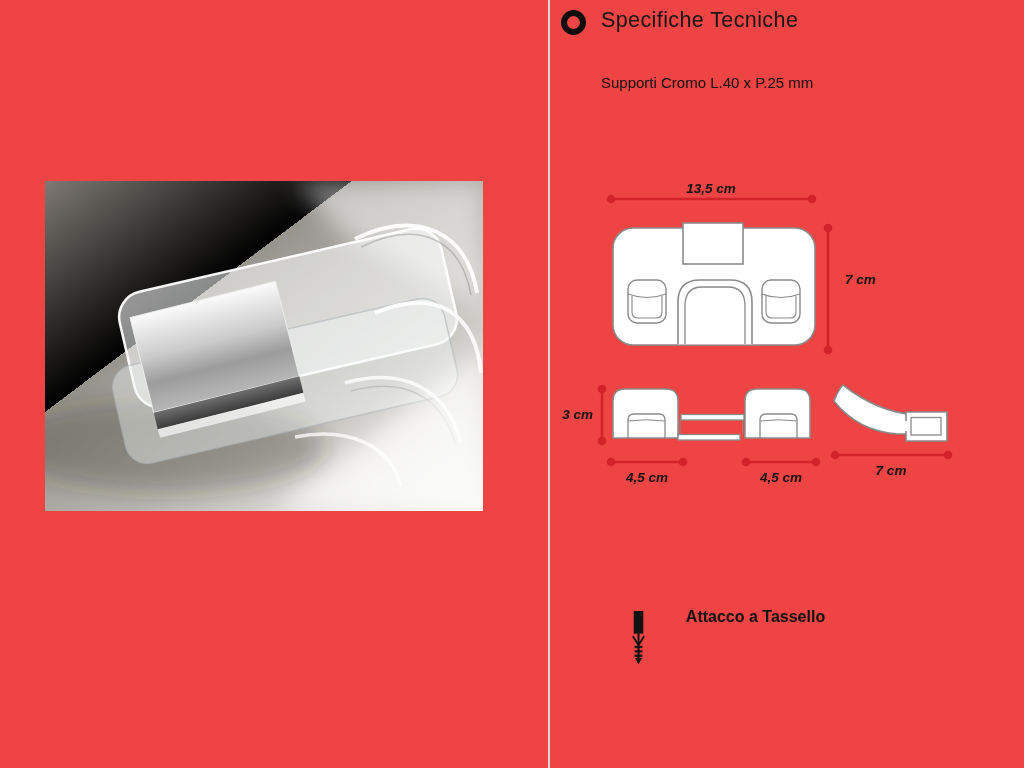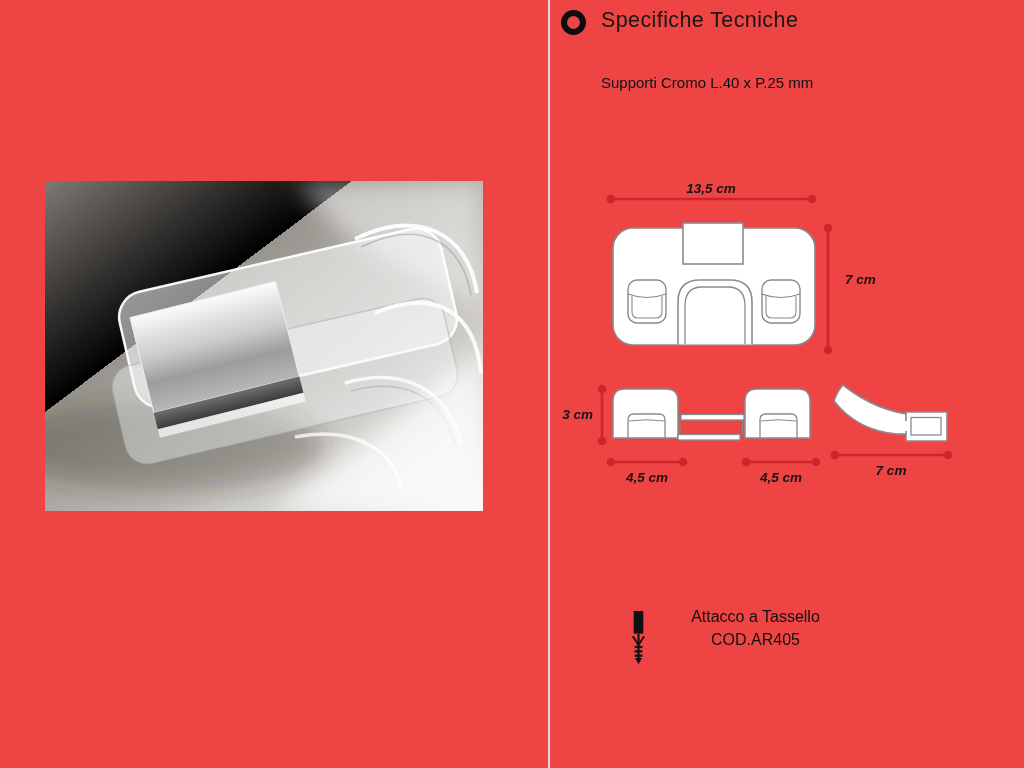--- a/index.html
+++ b/index.html
@@ -15,21 +15,21 @@
          letter-spacing:.4px;color:#161616;white-space:nowrap;}
   .specs{position:absolute;left:601px;top:48px;font-size:15px;font-weight:normal;
          line-height:20.5px;color:#111;white-space:nowrap;margin-top:25px;}
   
   .drawing{position:absolute;left:548px;top:168px;width:476px;height:332px;}
   .dim-label{font:italic 600 13.5px "Liberation Sans",sans-serif;fill:#141414;}
   
   .anchor-icon{position:absolute;left:631px;top:611px;width:15px;height:54px;}
   .footer-text{position:absolute;left:648px;top:606px;width:215px;text-align:center;
                font-size:16px;line-height:22.5px;color:#111;}
-  .footer-text .b{font-weight:normal;}
+  .footer-text .b{font-weight:bold;}
 </style>
 </head>
 <body>
 
 <div class="page">
 
   <svg class="photo" viewBox="0 0 438 330" aria-hidden="true">
     <defs>
       <linearGradient id="wall" x1="0" y1="0" x2="1" y2="1">
         <stop offset="0" stop-color="#7e7974"></stop>
@@ -175,16 +175,15 @@
     <rect x="2" y="0" width="11" height="26" fill="#111"></rect>
     <polyline points="1,29 7.5,39 14,29" fill="none" stroke="#111" stroke-width="2.2"></polyline>
     <rect x="6.3" y="26" width="2.4" height="28" fill="#111"></rect>
     <rect x="3" y="40" width="9" height="2.6" fill="#111"></rect>
     <rect x="3" y="45" width="9" height="2.6" fill="#111"></rect>
     <rect x="3" y="50" width="9" height="2.6" fill="#111"></rect>
     <polygon points="3.5,54 11.5,54 7.5,61" fill="#111"></polygon>
   </svg>
   <div class="footer-text">
     <div class="b">Attacco a Tassello</div>
-    <div class="b">COD.AR405</div>
   </div>
 
 </div>
 
 </body></html>

